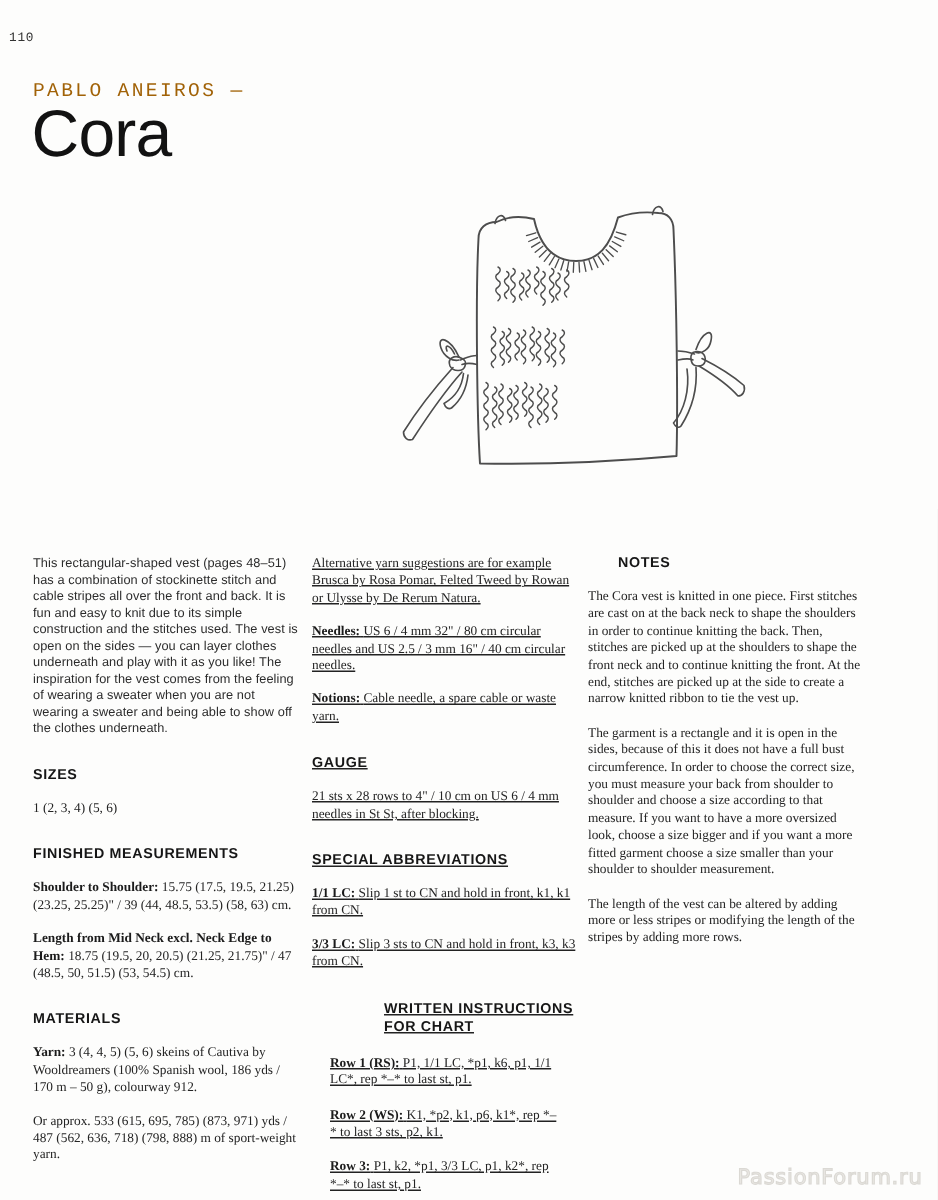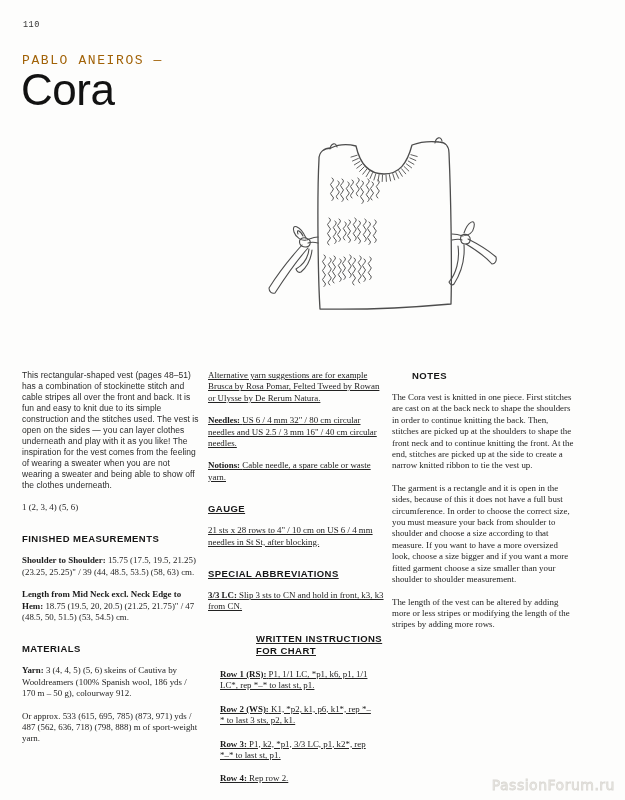--- a/index.html
+++ b/index.html
@@ -1,19 +1,19 @@
 <!DOCTYPE html>
 <html><head>
 <meta charset="utf-8">
 <style>
   html,body{margin:0;padding:0;}
   body{background:#e9e9e9;}
   .page{position:relative;width:625px;height:800px;background:#fdfdfc;overflow:hidden;
         font-family:"Liberation Serif",serif;color:#222;}
-  .pagenum{position:absolute;left:23px;top:20px;font:400 8.5px "Liberation Mono",monospace;
+  .pagenum{position:absolute;left:6px;top:20px;font:400 8.5px "Liberation Mono",monospace;
            letter-spacing:.5px;color:#333;}
   .author{position:absolute;left:22px;top:53px;font:400 13px "Liberation Mono",monospace;
           letter-spacing:1.6px;color:#a16207;}
   .title{position:absolute;left:21px;top:68px;font:400 44px/1 "Liberation Sans",sans-serif;
          letter-spacing:-.5px;color:#121212;}
   .vest{position:absolute;left:256px;top:128px;width:245px;height:195px;}
   .col{position:absolute;top:370px;}
   #col-left{left:22px;width:178px;}
   #col-mid{left:208px;width:178px;text-decoration:underline;}
   #col-right{left:392px;width:182px;}
@@ -112,36 +112,38 @@
           <path d="M98,130 q3,1.6 0,4.5 q-3,1.6 0,4.5 q3,1.6 0,4.5 q-3,1.6 0,4.5 q3,1.6 0,4.5 q-3,1.6 0,4.5" stroke-width="0.95"></path>
           <path d="M103.8,128 q3,1.6 0,4.5 q-3,1.6 0,4.5 q3,1.6 0,4.5 q-3,1.6 0,4.5 q3,1.6 0,4.5 q-3,1.6 0,4.5" stroke-width="0.95"></path>
           <path d="M108,131 q3,1.6 0,4.5 q-3,1.6 0,4.5 q3,1.6 0,4.5 q-3,1.6 0,4.5 q3,1.6 0,4.5" stroke-width="0.95"></path>
           <path d="M113.8,129 q3,1.6 0,4.5 q-3,1.6 0,4.5 q3,1.6 0,4.5 q-3,1.6 0,4.5 q3,1.6 0,4.5" stroke-width="0.95"></path>
         </g>
     </svg>
   </div>
 
   <div class="col" id="col-left">
     <p class="sans">This rectangular-shaped vest (pages 48–51) has a combination of stockinette stitch and cable stripes all over the front and back. It is fun and easy to knit due to its simple construction and the stitches used. The vest is open on the sides — you can layer clothes underneath and play with it as you like! The inspiration for the vest comes from the feeling of wearing a sweater when you are not wearing a sweater and being able to show off the clothes underneath.</p>
+    <div class="h">SIZES</div>
     <p class="ser">1 (2, 3, 4) (5, 6)</p>
     <div class="h">FINISHED MEASUREMENTS</div>
     <p class="ser"><b>Shoulder to Shoulder:</b> <span>15.75 (17.5, 19.5, 21.25) (23.25, 25.25)" / 39 (44, 48.5, 53.5) (58, 63) cm.</span></p>
     <p class="ser"><b>Length from Mid Neck excl. Neck Edge to Hem:</b> <span>18.75 (19.5, 20, 20.5) (21.25, 21.75)" / 47 (48.5, 50, 51.5) (53, 54.5) cm.</span></p>
     <div class="h">MATERIALS</div>
     <p class="ser"><b>Yarn:</b> <span>3 (4, 4, 5) (5, 6) skeins of Cautiva by Wooldreamers (100% Spanish wool, 186 yds / 170 m – 50 g), colourway 912.</span></p>
     <p class="ser">Or approx. 533 (615, 695, 785) (873, 971) yds / 487 (562, 636, 718) (798, 888) m of sport-weight yarn.</p>
   </div>
 
   <div class="col" id="col-mid">
     <p class="ser">Alternative yarn suggestions are for example Brusca by Rosa Pomar, Felted Tweed by Rowan or Ulysse by De Rerum Natura.</p>
     <p class="ser"><b>Needles:</b> <span>US 6 / 4 mm 32" / 80 cm circular needles and US 2.5 / 3 mm 16" / 40 cm circular needles.</span></p>
     <p class="ser"><b>Notions:</b> <span>Cable needle, a spare cable or waste yarn.</span></p>
     <div class="h">GAUGE</div>
     <p class="ser">21 sts x 28 rows to 4" / 10 cm on US 6 / 4 mm needles in St St, after blocking.</p>
     <div class="h">SPECIAL ABBREVIATIONS</div>
+    <p class="ser"><b>1/1 LC:</b> <span>Slip 1 st to CN and hold in front, k1, k1 from CN.</span></p>
     <p class="ser"><b>3/3 LC:</b> <span>Slip 3 sts to CN and hold in front, k3, k3 from CN.</span></p>
     <div class="h narrow">WRITTEN INSTRUCTIONS FOR CHART</div>
     <div class="rows">
       <p class="ser"><b>Row 1 (RS):</b> <span>P1, 1/1 LC, *p1, k6, p1, 1/1 LC*, rep *–* to last st, p1.</span></p>
       <p class="ser"><b>Row 2 (WS):</b> <span>K1, *p2, k1, p6, k1*, rep *–* to last 3 sts, p2, k1.</span></p>
       <p class="ser"><b>Row 3:</b> <span>P1, k2, *p1, 3/3 LC, p1, k2*, rep *–* to last st, p1.</span></p>
       <p class="ser"><b>Row 4:</b> <span>Rep row 2.</span></p>
     </div>
   </div>
 

